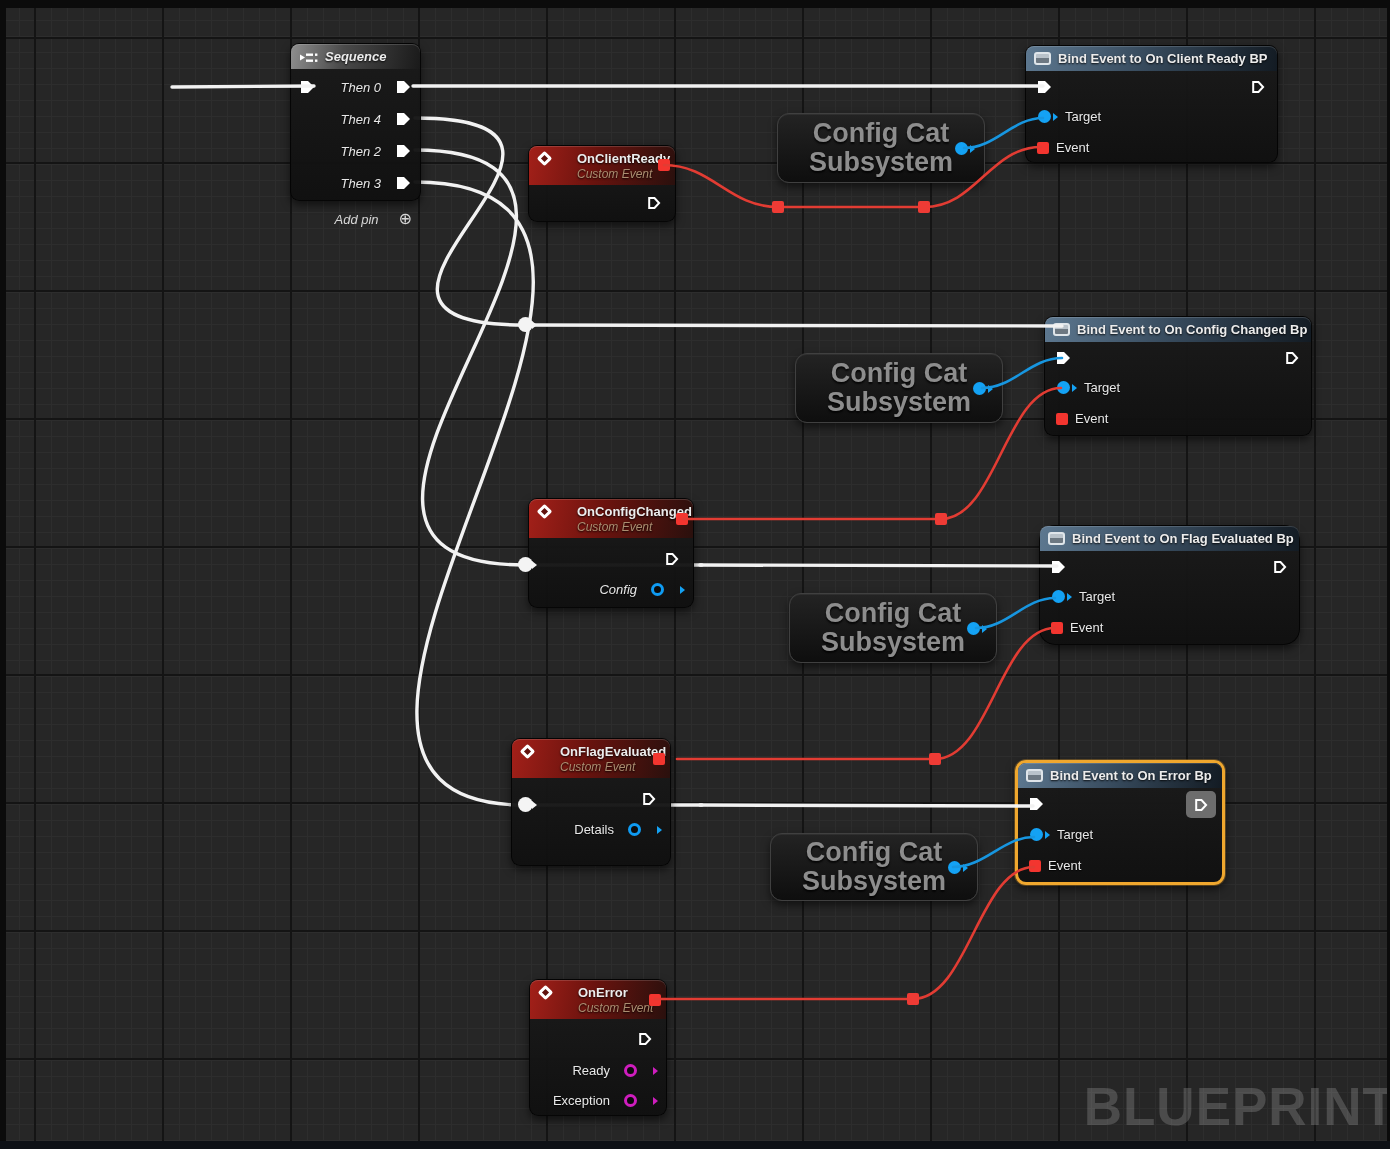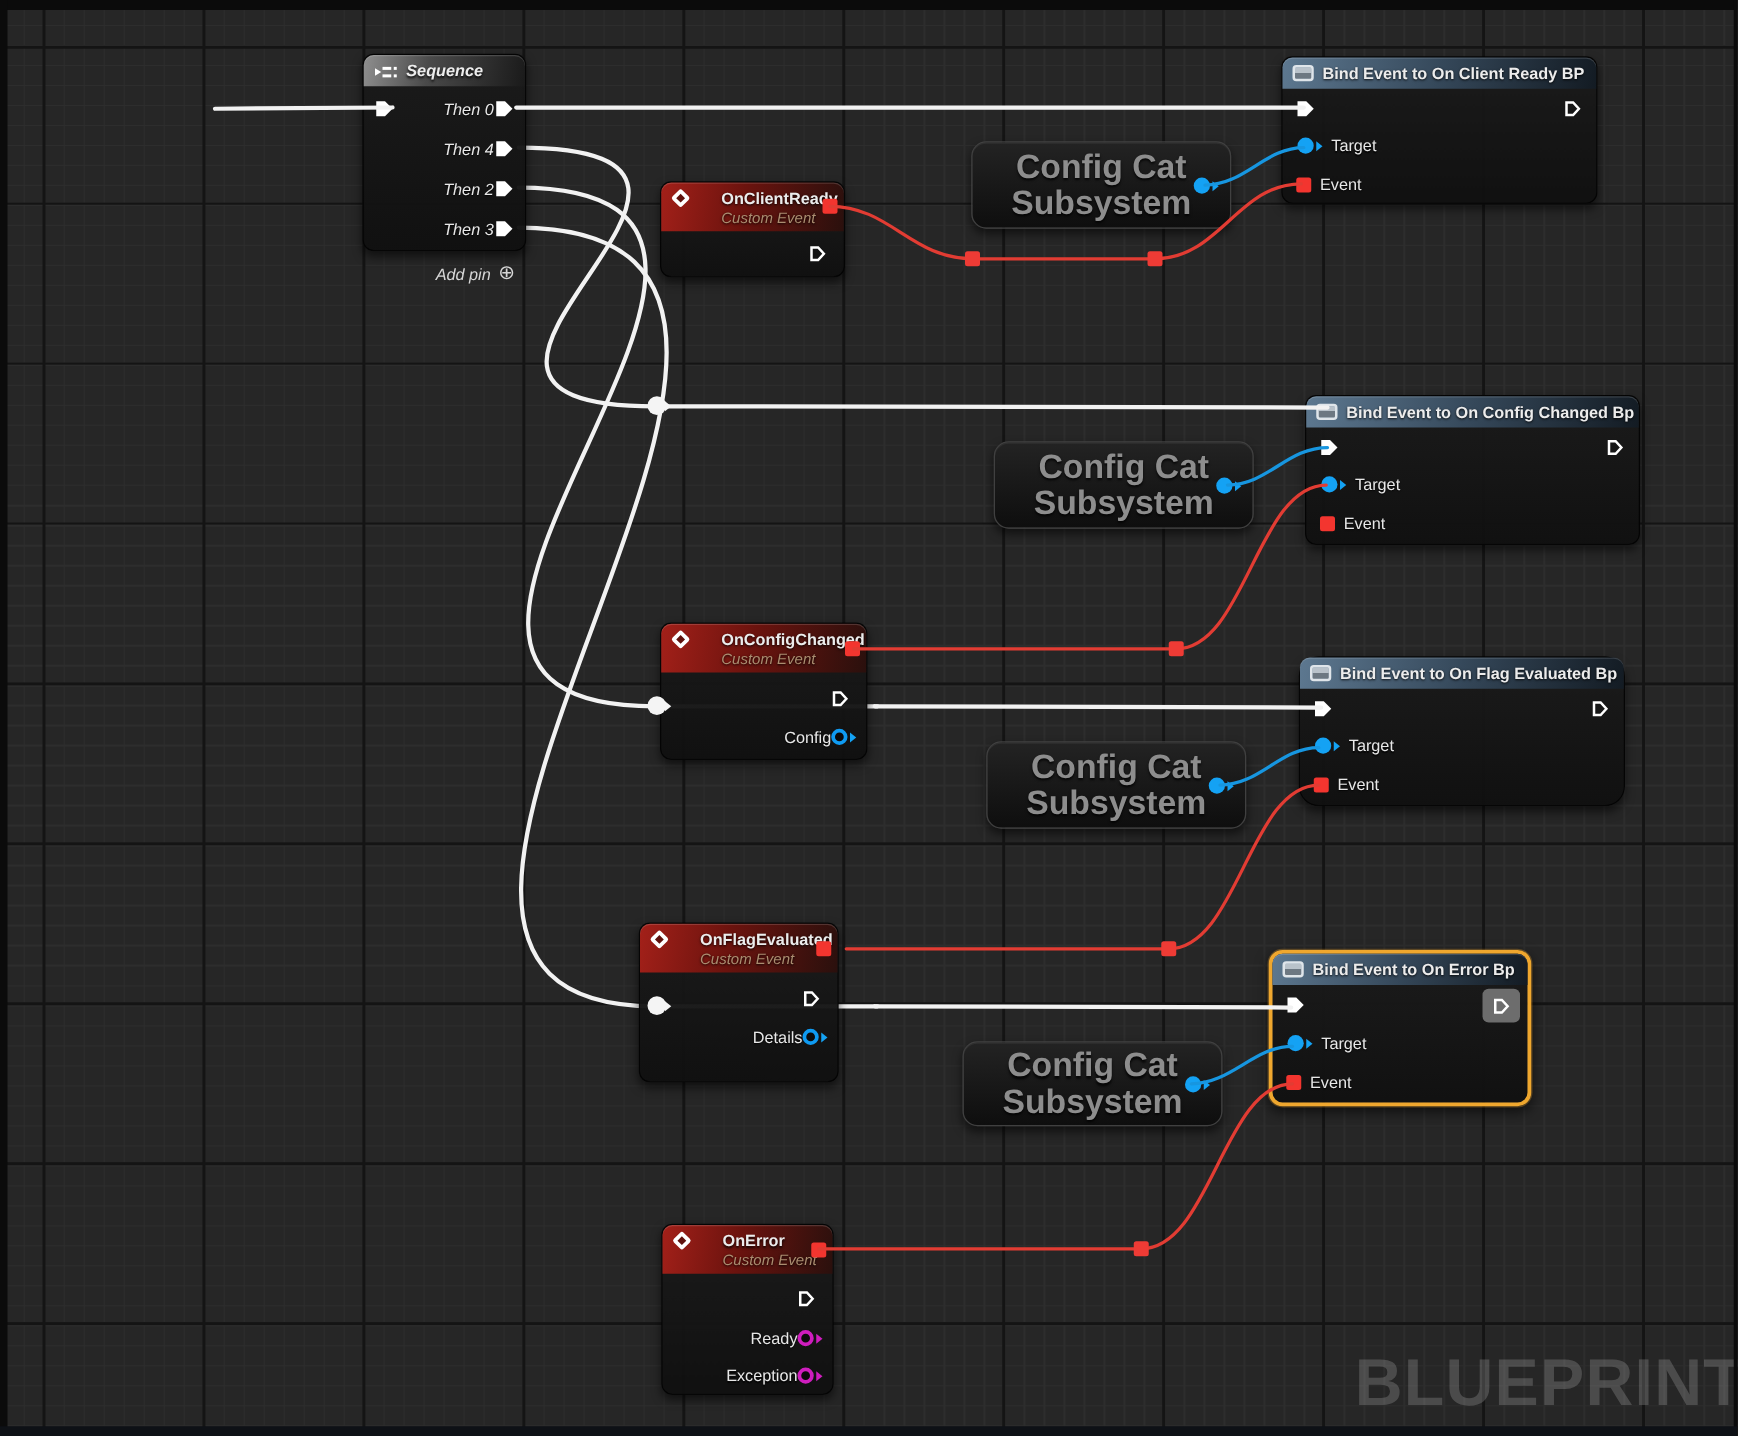--- a/index.html
+++ b/index.html
@@ -66,21 +66,21 @@
   .pc-hollow-mag  { border:3px solid #cf1dbe; background:rgba(0,0,0,.4); }
   .wedge { width:0; height:0; border-top:4px solid transparent; border-bottom:4px solid transparent; margin-left:2px; }
   .wedge-blue { border-left:5px solid #14a2f4; }
   .wedge-mag  { border-left:5px solid #cf1dbe; }
   .pin-square { width:12px; height:12px; border-radius:2px; }
   .sq-filled { background:#f3352f; }
   .sq-hollow { border:2.5px solid #f3352f; background:rgba(0,0,0,.45); }
   .pin-label { font-size:13px; color:#e8e8e8; text-shadow:0 1px 1px rgba(0,0,0,.8); }
   .pin .pin-label { margin:0 7px; }
 
-  .row-right { position:absolute; display:flex; align-items:center; }
+  .row-right { position:absolute; display:flex; align-items:center;gap:14px; }
 
   
   .seq-row { right:8px; }
   .addpin-label { font-size:13px; color:#d6d6d6; }
   .addpin-icon { font-size:16px; color:#d6d6d6; margin-left:6px; line-height:1; }
 
   
   .subsystem {
     position:absolute; z-index:5; width:208px; height:70px; border-radius:12px;
     background:linear-gradient(#232323,#0e0e0e);
@@ -293,21 +293,21 @@
         <span>OnConfigChanged</span>
         <span class="hdr-sub">Custom Event</span>
       </span>
       <span class="pin-square sq-filled" style="position:absolute; right:5px; top:14px;"></span>
     </div>
     <span class="pin" style="right:12px; top:52px;">
       <svg width="17" height="16">
           <path d="M3.2 3h5.3l4.6 5-4.6 5H3.2z" fill="none" stroke="#fff" stroke-width="2"></path>
         </svg>
     </span>
-    <span class="row-right" style="right:8px; top:83px;">
+    <span class="row-right" style="right:8px; top:83px;font-style:italic;">
       <span class="pin-label">Config</span>
       <span class="pin-circle pc-hollow-blue"></span>
       <span class="wedge wedge-blue"></span>
     </span>
   </div>
 
   <div class="node" style="left:1039px; top:525px; width:261px; height:120px;border-radius:16px;">
     <div class="node-header hdr-func">
       <span class="func-icon"></span>
       <span>Bind Event to On Flag Evaluated Bp</span>

